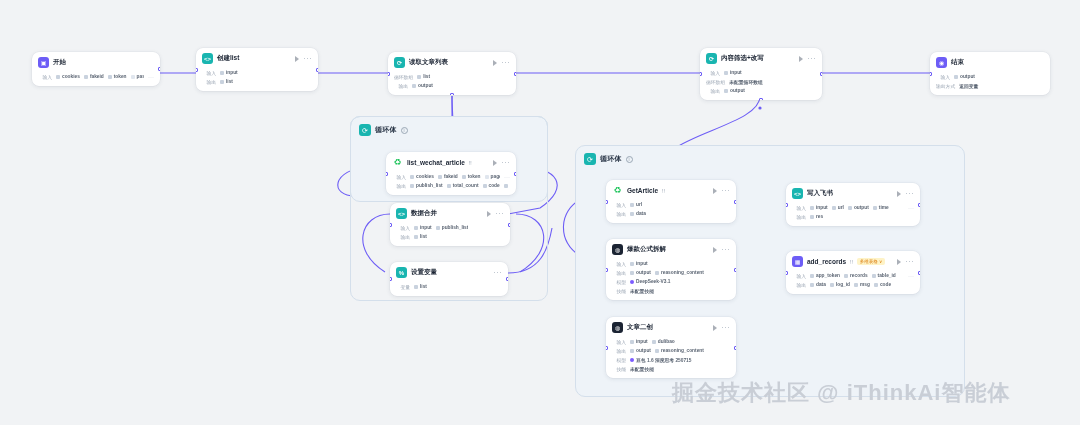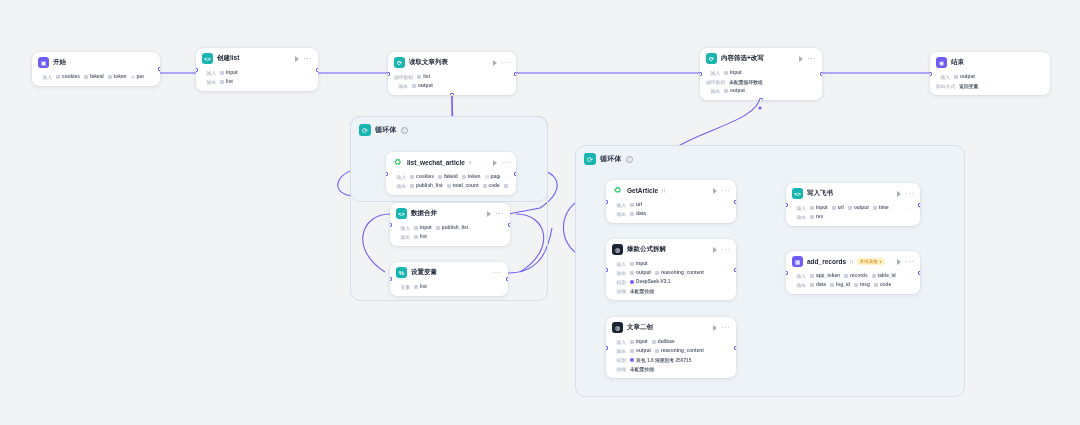--- a/index.html
+++ b/index.html
@@ -639,13 +639,14 @@
               <i></i>
               <b>code</b>
             </span>
         </span>
       </div>
     </div>
     <span class="port l"></span>
     <span class="port r"></span>
   </div>
 
+  <div class="watermark">掘金技术社区 @ iThinkAi智能体</div>
 </div>
 
 </body></html>

